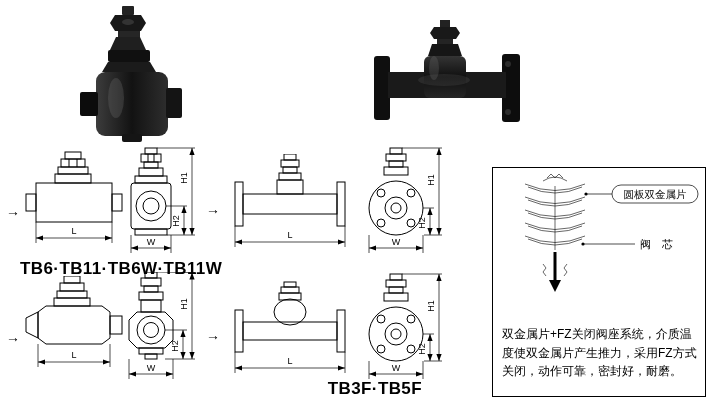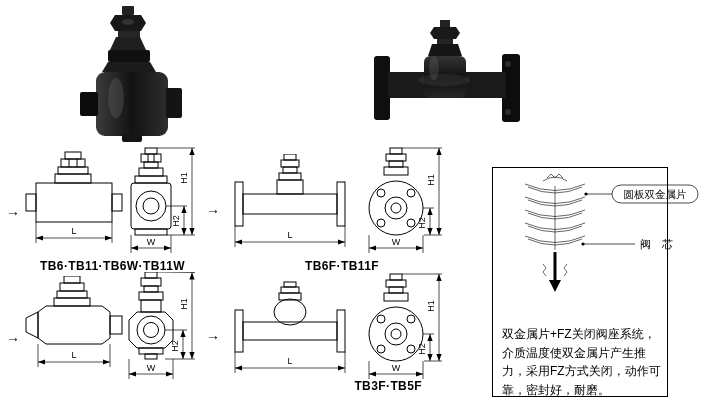--- a/index.html
+++ b/index.html
@@ -1,27 +1,27 @@
 <!DOCTYPE html>
 <html><head>
 <meta charset="utf-8">
 <style>
   * { margin:0; padding:0; box-sizing:border-box; }
   html,body { background:#fff; font-family:"Liberation Sans", sans-serif; }
   .page { position:relative; width:709px; height:402px; background:#ffffff; overflow:hidden; }
   .abs { position:absolute; }
-  .caption { position:absolute; font-weight:bold; font-size:12px; color:#000; text-align:center; letter-spacing:.4px; white-space:nowrap; }
+  .caption { position:absolute; font-weight:bold; font-size:17px; color:#000; text-align:center; letter-spacing:.4px; white-space:nowrap; }
   .flow { position:absolute; font-size:14px; font-weight:bold; color:#000; line-height:1; }
   .ln   { fill:none; stroke:#000; stroke-width:1; }
   .thin { fill:none; stroke:#000; stroke-width:.6; }
   .dim  { fill:none; stroke:#000; stroke-width:.7; }
   .ah   { fill:#000; stroke:none; }
   .dimtxt { font-size:9px; fill:#000; font-family:"Liberation Sans",sans-serif; }
   .svgtxt { fill:#000; font-family:"Liberation Sans",sans-serif; }
-  .infobox { position:absolute; left:492px; top:167px; width:176px; height:230px; border:1.5px solid #000; background:#fff; }
+  .infobox { position:absolute; left:492px; top:167px; width:214px; height:230px; border:1.5px solid #000; background:#fff; }
   .desc { position:absolute; left:9px; right:6px; top:157px; font-size:12px; line-height:1.55; color:#000; font-family:"Liberation Sans",sans-serif; }
 </style>
 </head>
 <body>
 
 <div class="page">
 
   <svg class="abs" style="left:72px; top:6px;" width="112" height="138" viewBox="0 0 112 138">
     <defs>
       <linearGradient id="pg1" x1="0" y1="0" x2="1" y2="0">
@@ -186,21 +186,20 @@
       <line class="dim" x1="7" y1="89" x2="7" y2="107"></line>
       <line class="dim" x1="61" y1="89" x2="61" y2="107"></line>
       <line class="dim" x1="7" y1="102" x2="61" y2="102"></line>
       <polygon class="ah" points="7,102 14,99.4 14,104.6"></polygon>
       <polygon class="ah" points="61,102 54,99.4 54,104.6"></polygon>
       <text class="dimtxt" x="34" y="99" text-anchor="middle">W</text>
     </g>
   </svg>
 
   <div class="caption" style="left:20px; top:259px; width:185px;">TB6·TB11·TB6W·TB11W</div>
-  <div class="caption" style="left:262px; top:259px; width:160px;">TB6F·TB11F</div>
 
   <svg class="abs" style="left:24px; top:276px;" width="100" height="104" viewBox="0 0 100 104">
     <g class="ln">
       <rect x="40" y="0" width="16" height="7"></rect>
       <rect x="36" y="7" width="24" height="8"></rect>
       <rect x="33" y="15" width="30" height="7"></rect>
       <rect x="30" y="22" width="36" height="8"></rect>
       <path d="M14,36 L22,30 L78,30 L86,36 L86,62 L78,68 L22,68 L14,62 Z"></path>
       <polygon points="2,42 14,36 14,62 2,56"></polygon>
       <rect x="86" y="40" width="12" height="18"></rect>

